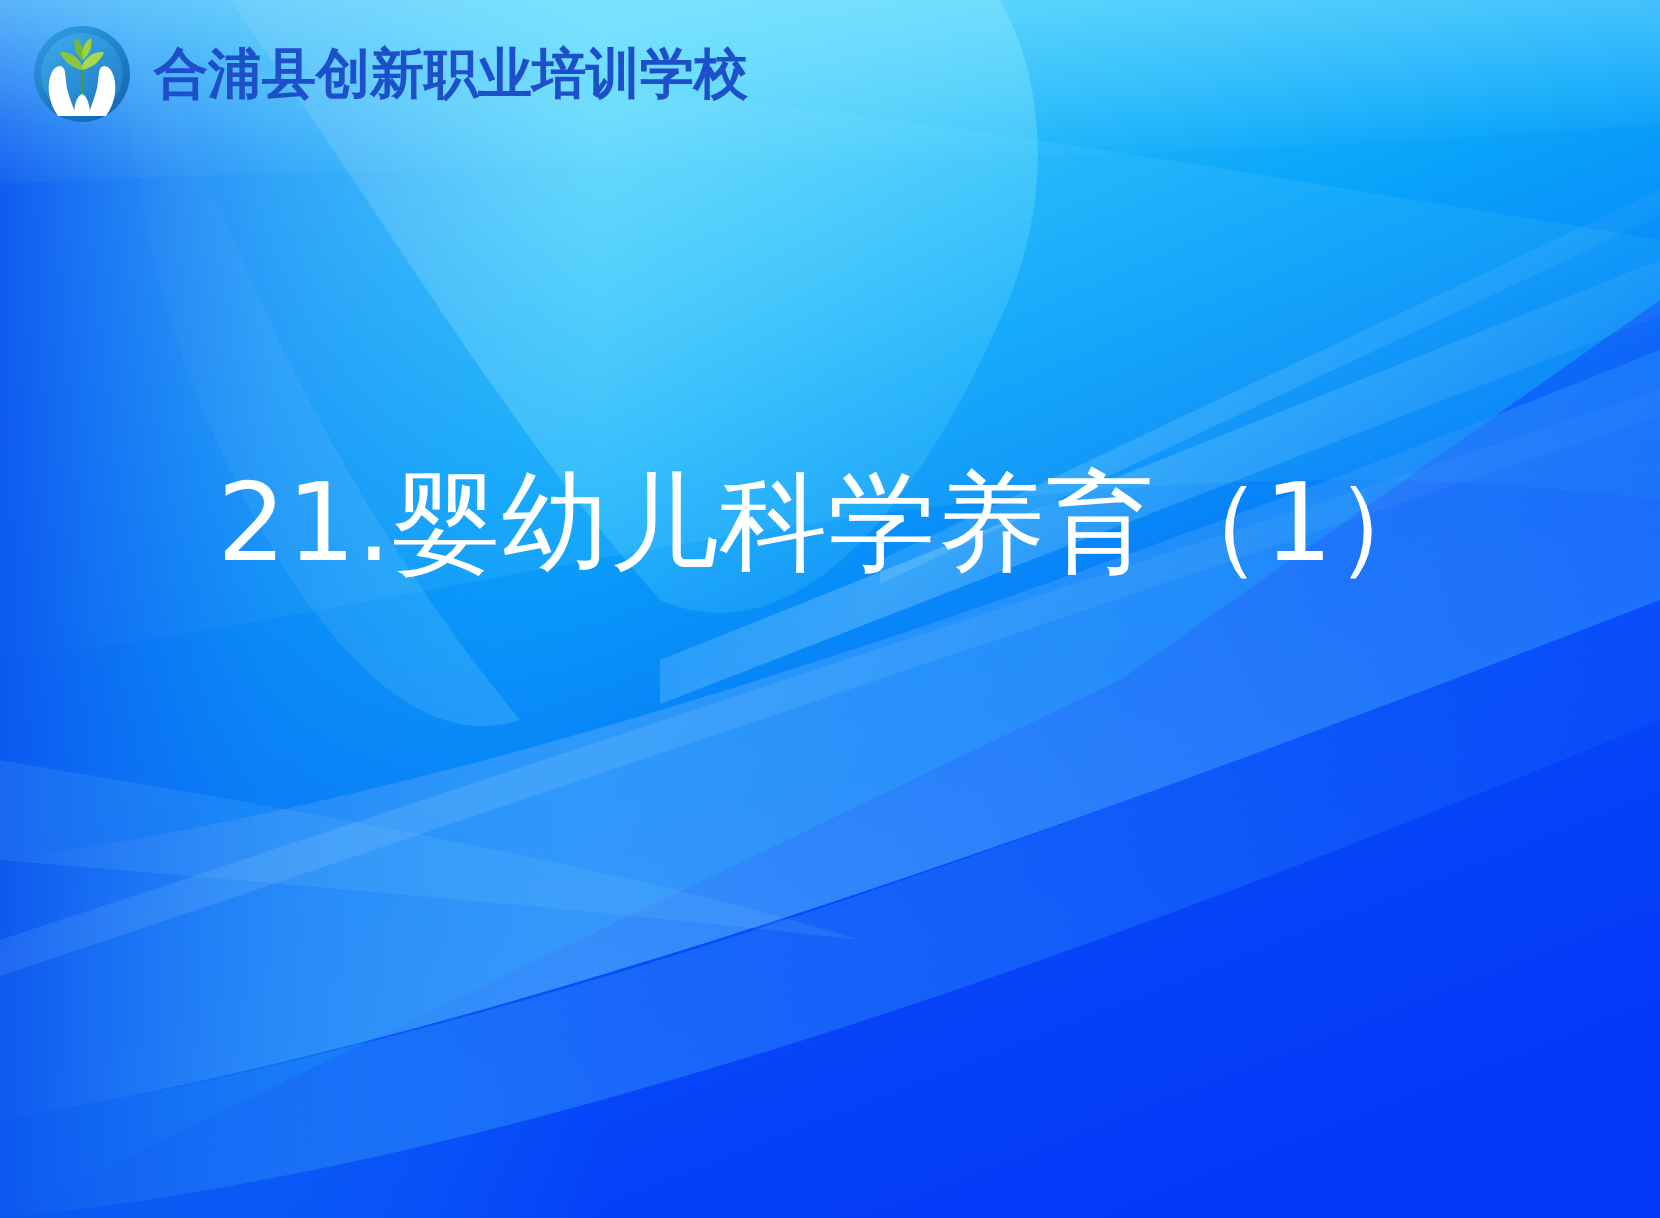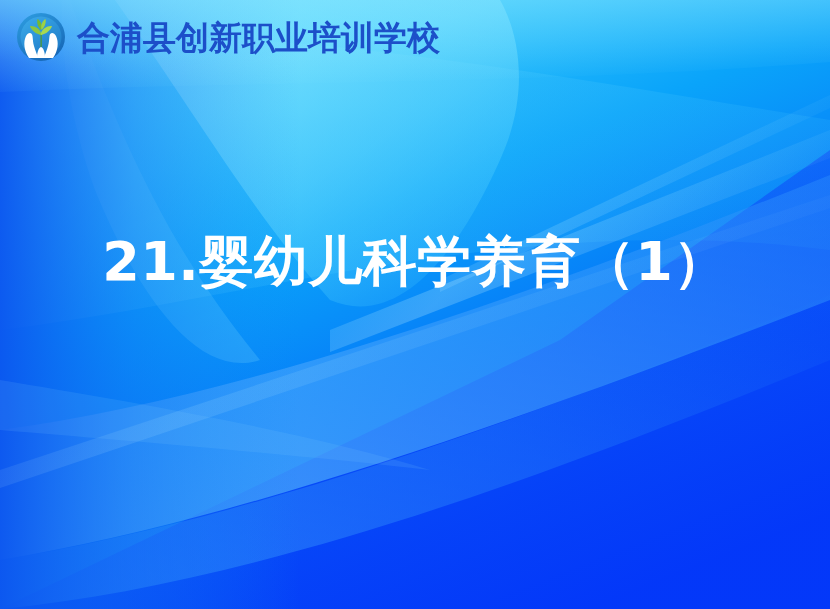--- a/index.html
+++ b/index.html
@@ -43,21 +43,21 @@
 
   .logo-badge {
     width: 50px;
     height: 50px;
     flex: 0 0 50px;
     margin-right: 11px;
   }
 
   .school-name {
     font-family: "DejaVu Sans", "Liberation Sans", sans-serif;
-    font-size: 33px;
+    font-size: 27px;
     font-weight: bold;
     line-height: 1;
     color: #1c4fc9;
     letter-spacing: 0px;
     white-space: nowrap;
   }
 
   
   .title-wrap {
     position: absolute;
@@ -65,21 +65,21 @@
     top: 230px;
     width: 830px;
     text-align: center;
     z-index: 5;
   }
 
   .slide-title {
     display: inline-block;
     font-family: "DejaVu Sans", "Liberation Sans", sans-serif;
     font-size: 54px;
-    font-weight: bold;
+    font-weight: normal;
     line-height: 1.18;
     color: #ffffff;
     white-space: nowrap;
     letter-spacing: 0.5px;
   }
 </style>
 </head>
 <body>
 
 <div class="slide">

